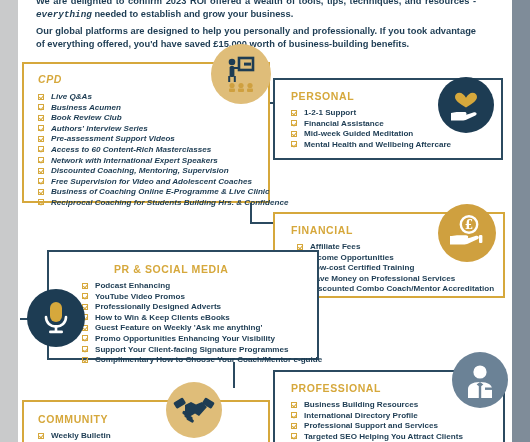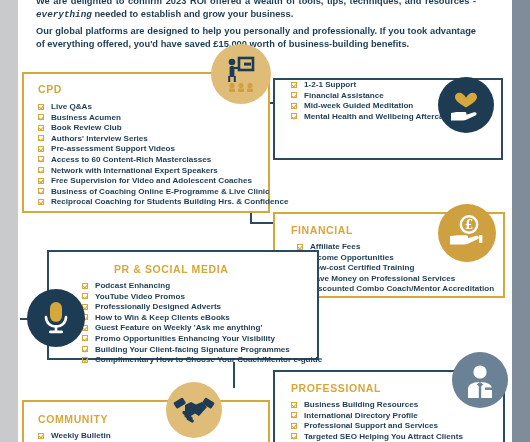--- a/index.html
+++ b/index.html
@@ -61,38 +61,39 @@
     <div class="conn" style="left:232px;top:102px;width:30px;height:2px;"></div>
     <div class="conn" style="left:232px;top:102px;width:2px;height:122px;"></div>
     <div class="conn" style="left:232px;top:222px;width:30px;height:2px;"></div>
     <div class="conn g" style="left:385px;top:104px;width:42px;height:2px;"></div>
     <div class="conn g" style="left:385px;top:232px;width:42px;height:2px;"></div>
     <div class="conn" style="left:215px;top:362px;width:2px;height:26px;"></div>
     <div class="conn" style="left:2px;top:318px;width:30px;height:2px;"></div>
     <div class="conn" style="left:400px;top:378px;width:40px;height:2px;"></div>
     <div class="conn g" style="left:100px;top:408px;width:60px;height:2px;"></div>
 
-    <div class="box gold" style="left:4px;top:72px;width:248px;height:141px;">
+    <div class="box gold" style="left:4px;top:62px;width:248px;height:141px;font-style:italic;">
       <h3 style="margin:9px 0 7px 14px;">CPD</h3>
       <ul style="margin-left:14px;">
         <li><span class="cbx"></span><span>Live Q&amp;As</span></li>
         <li><span class="cbx"></span><span>Business Acumen</span></li>
         <li><span class="cbx"></span><span>Book Review Club</span></li>
         <li><span class="cbx"></span><span>Authors' Interview Series</span></li>
         <li><span class="cbx"></span><span>Pre-assessment Support Videos</span></li>
         <li><span class="cbx"></span><span>Access to 60 Content-Rich Masterclasses</span></li>
         <li><span class="cbx"></span><span>Network with International Expert Speakers</span></li>
-        <li><span class="cbx"></span></li>
+        <li><span class="cbx"></span><span>Discounted Coaching, Mentoring, Supervision</span></li>
         <li><span class="cbx"></span><span>Free Supervision for Video and Adolescent Coaches</span></li>
         <li><span class="cbx"></span><span>Business of Coaching Online E-Programme &amp; Live Clinic</span></li>
         <li><span class="cbx"></span><span>Reciprocal Coaching for Students Building Hrs. &amp; Confidence</span></li>
       </ul>
     </div>
 
     <div class="box navy" style="left:255px;top:78px;width:230px;height:82px;">
+      <h3 style="margin:10px 0 6px 16px;">PERSONAL</h3>
       <ul style="margin-left:16px;">
         <li><span class="cbx"></span><span>1-2-1 Support</span></li>
         <li><span class="cbx"></span><span>Financial Assistance</span></li>
         <li><span class="cbx"></span><span>Mid-week Guided Meditation</span></li>
         <li><span class="cbx"></span><span>Mental Health and Wellbeing Aftercare</span></li>
       </ul>
     </div>
 
     <div class="box gold" style="left:255px;top:212px;width:232px;height:86px;">
       <h3 style="margin:10px 0 6px 16px;">FINANCIAL</h3>
@@ -107,21 +108,21 @@
 
     <div class="box navy" style="left:29px;top:250px;width:272px;height:110px;">
       <h3 style="margin:11px 0 6px 25px;padding-left:40px;">PR &amp; SOCIAL MEDIA</h3>
       <ul style="margin-left:33px;">
         <li><span class="cbx"></span><span>Podcast Enhancing</span></li>
         <li><span class="cbx"></span><span>YouTube Video Promos</span></li>
         <li><span class="cbx"></span><span>Professionally Designed Adverts</span></li>
         <li><span class="cbx"></span><span>How to Win &amp; Keep Clients eBooks</span></li>
         <li><span class="cbx"></span><span>Guest Feature on Weekly 'Ask me anything'</span></li>
         <li><span class="cbx"></span><span>Promo Opportunities Enhancing Your Visibility</span></li>
-        <li><span class="cbx"></span><span>Building Your Client-facing Signature Programmes</span></li>
+        <li><span class="cbx"></span><span>Support Your Client-facing Signature Programmes</span></li>
         <li><span class="cbx"></span><span>Complimentary How to Choose Your Coach/Mentor e-guide</span></li>
       </ul>
     </div>
 
     <div class="box navy" style="left:255px;top:370px;width:232px;height:80px;">
       <h3 style="margin:10px 0 6px 16px;">PROFESSIONAL</h3>
       <ul style="margin-left:16px;">
         <li><span class="cbx"></span><span>Business Building Resources</span></li>
         <li><span class="cbx"></span><span>International Directory Profile</span></li>
         <li><span class="cbx"></span><span>Professional Support and Services</span></li>

